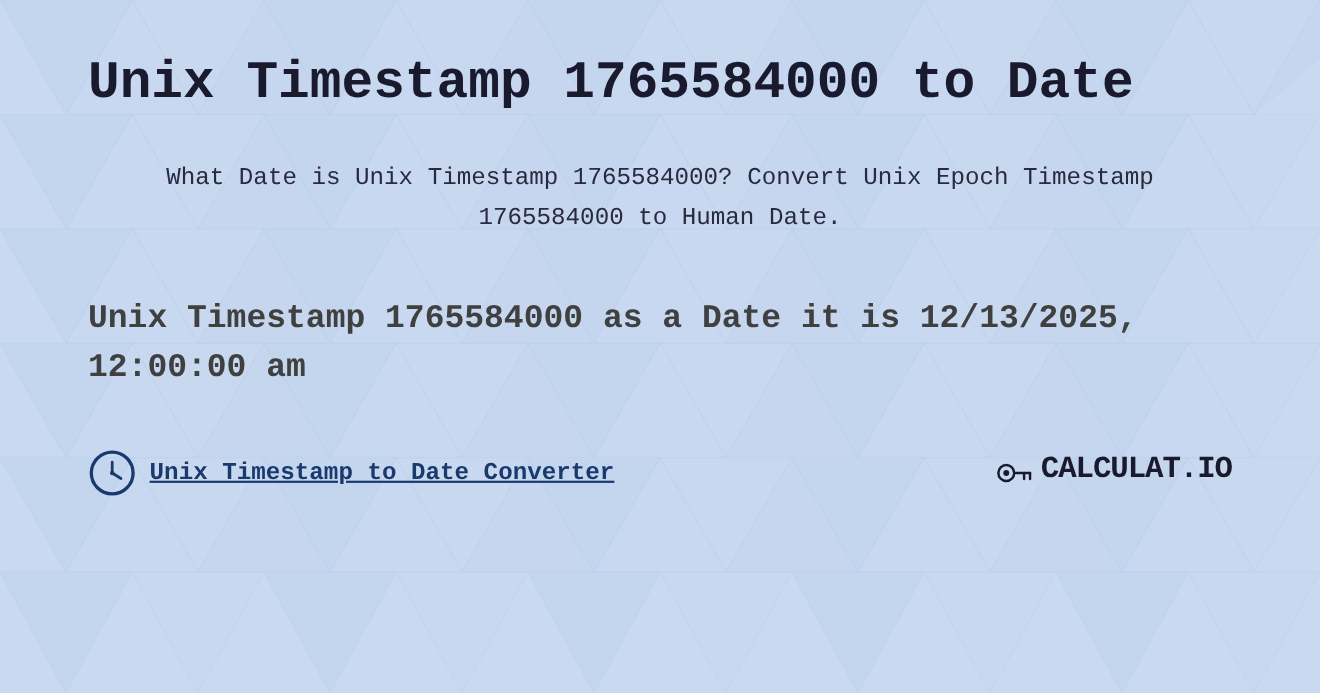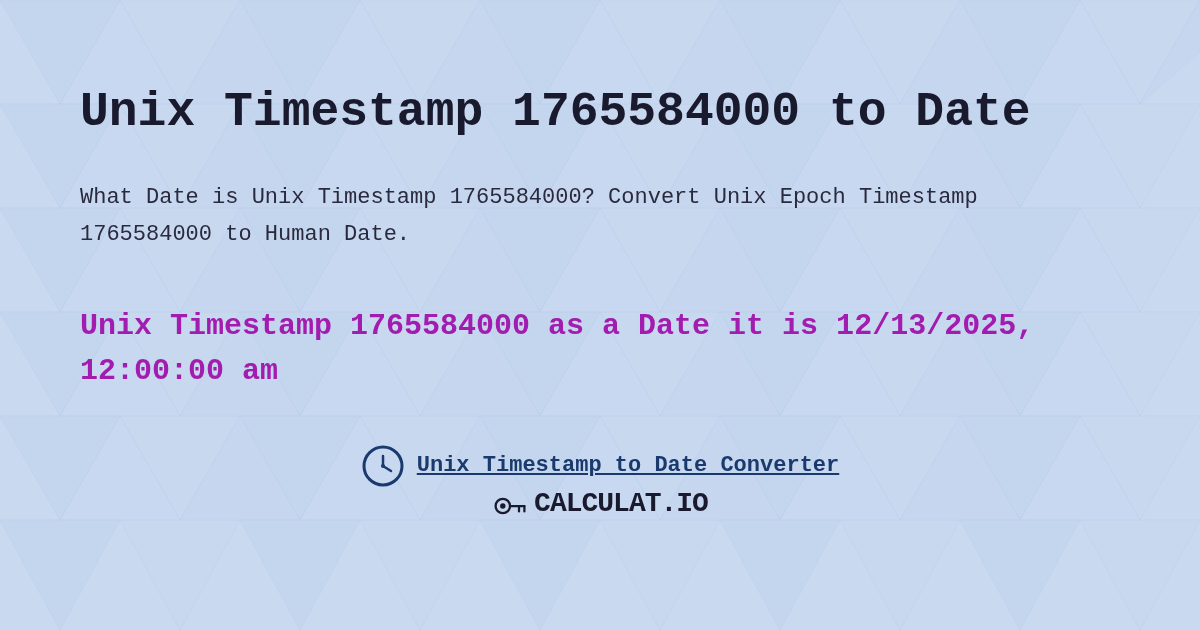--- a/index.html
+++ b/index.html
@@ -33,50 +33,49 @@
       padding: 50px 80px 40px 80px;
     }
 
     .main-title {
       font-size: 48px;
       font-weight: 900;
       color: #1a1a2e;
       margin-bottom: 40px;
       line-height: 1.1;
       font-family: 'Courier New', Courier, monospace;
-      margin-top: 36px;
     }
 
     .description {
       font-size: 22px;
       color: #2a2a3e;
       line-height: 1.7;
       margin-bottom: 50px;
       font-family: 'Courier New', Courier, monospace;
       font-weight: 400;
+      text-align: center;
     }
 
     .result-section {
       margin-bottom: 50px;
     }
 
     .result-text {
       font-size: 30px;
       font-weight: 900;
-      color: #a21caf;
+      color: #404040;
       line-height: 1.5;
       font-family: 'Courier New', Courier, monospace;
     }
 
     .footer {
       display: flex;
       align-items: center;
       justify-content: space-between;
       margin-top: 18px;
-      flex-direction: column;
     }
 
     .footer-left {
       display: flex;
       align-items: center;
       gap: 12px;
     }
 
     .clock-icon {
       width: 44px;

